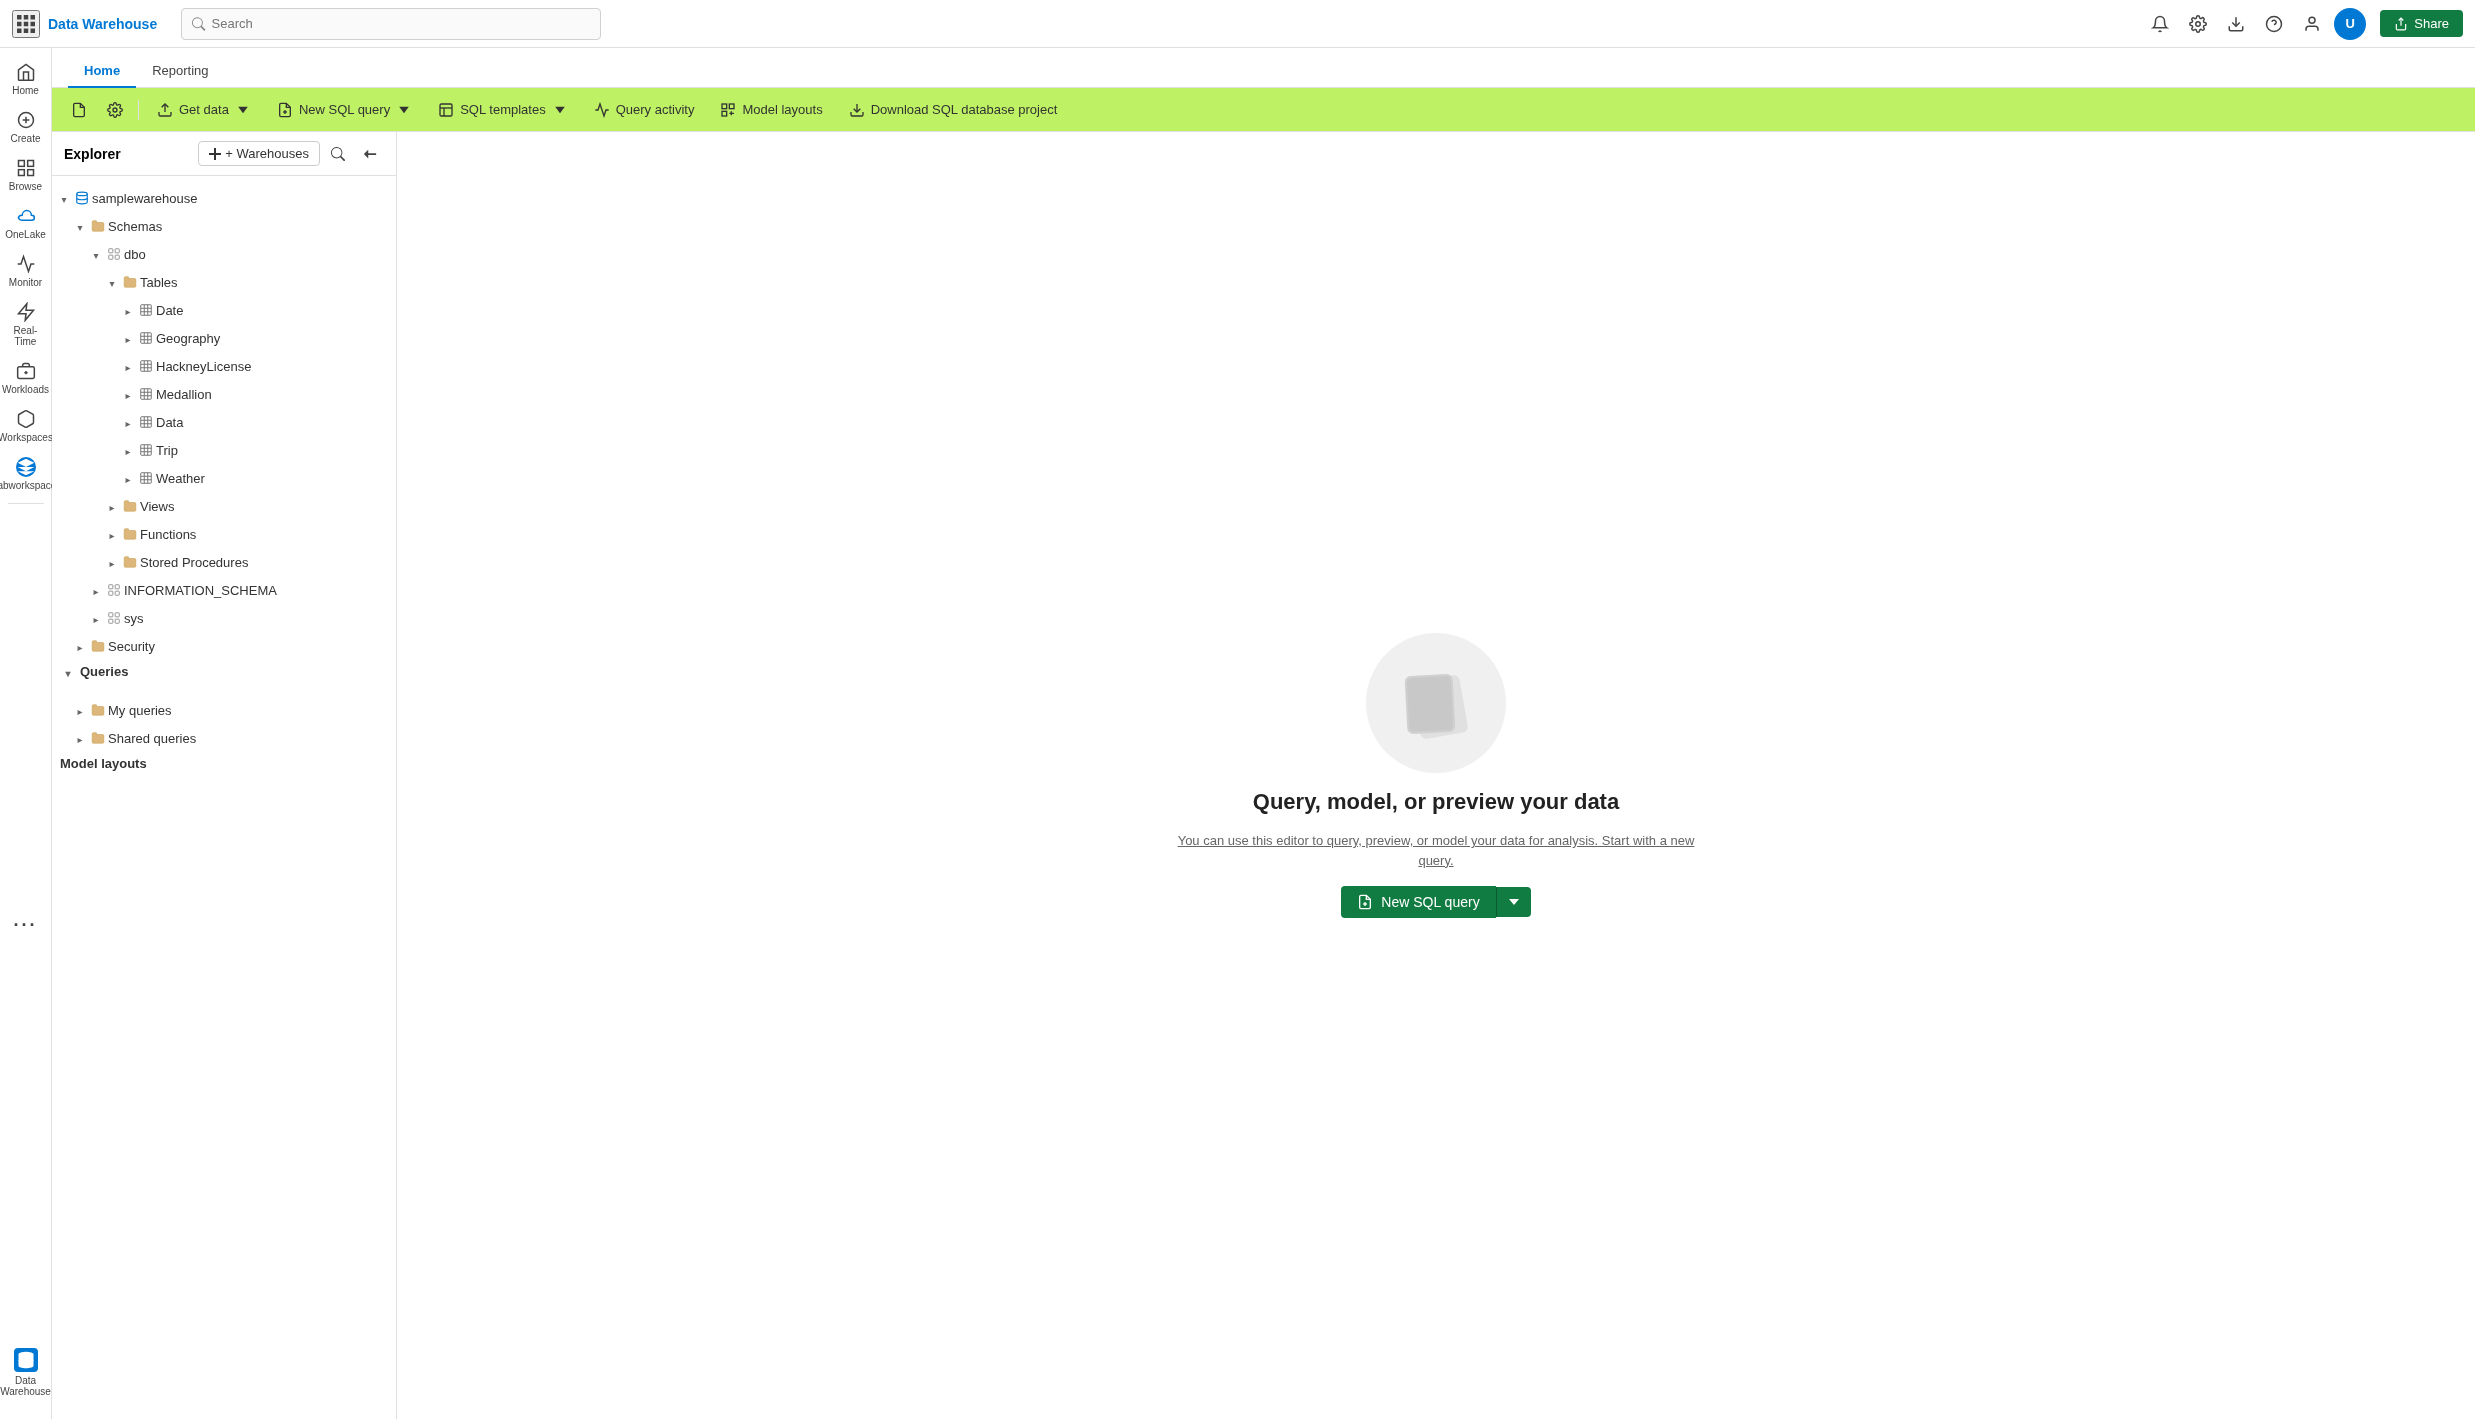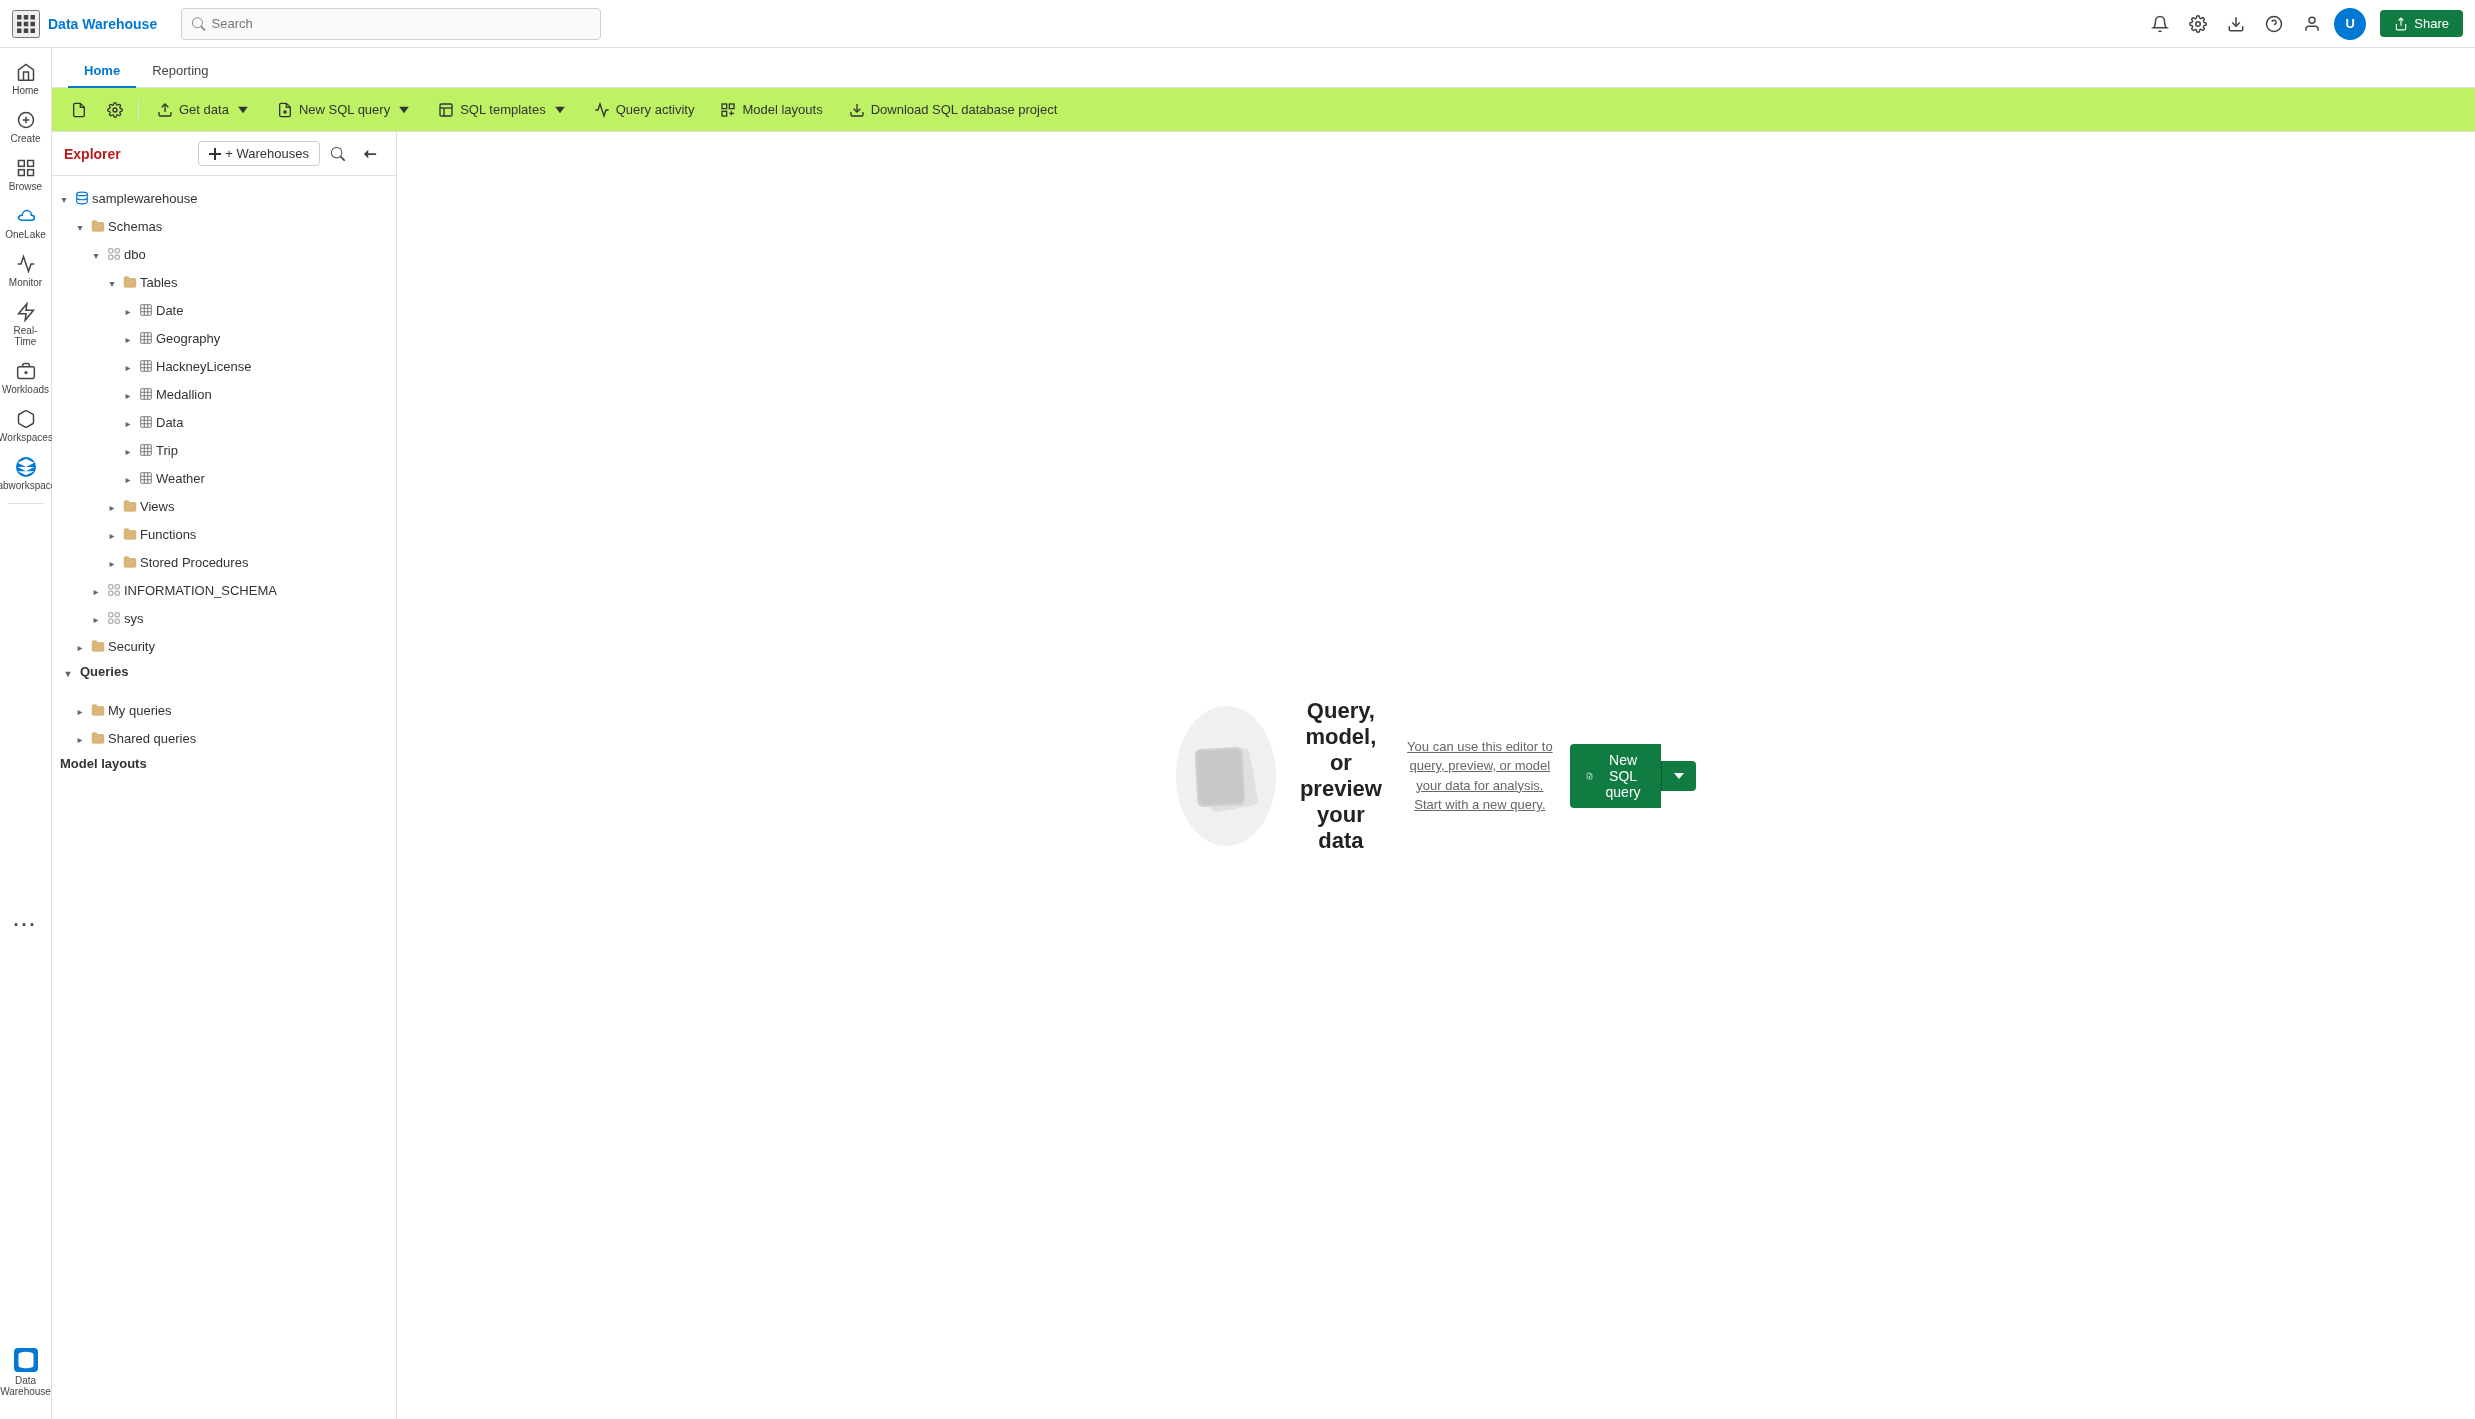--- a/index.html
+++ b/index.html
@@ -202,21 +202,21 @@
       padding: 0 12px;
       border-bottom: 1px solid #e0e0e0;
       justify-content: space-between;
     }
     .explorer-header-left {
       display: flex; align-items: center; gap: 8px;
     }
     .explorer-title {
       font-size: 14px;
       font-weight: 600;
-      color: #b91c1c;
+      color: #000000;
     }
     .explorer-add-btn {
       border: 1px solid #ccc;
       background: #fff;
       border-radius: 4px;
       padding: 4px 10px;
       cursor: pointer;
       font-size: 13px;
       display: flex; align-items: center; gap: 4px;
       color: #333;
@@ -289,21 +289,21 @@
     .main-content {
       flex: 1;
       display: flex;
       align-items: center;
       justify-content: center;
       background: #fff;
       overflow: hidden;
     }
     .empty-state {
       display: flex;
-      flex-direction: row;
+      flex-direction: column;
       align-items: center;
       gap: 16px;
       max-width: 520px;
       text-align: center;
     }
     .empty-state-icon {
       width: 140px; height: 140px;
       border-radius: 50%;
       background: #f0f0f0;
       display: flex; align-items: center; justify-content: center;

